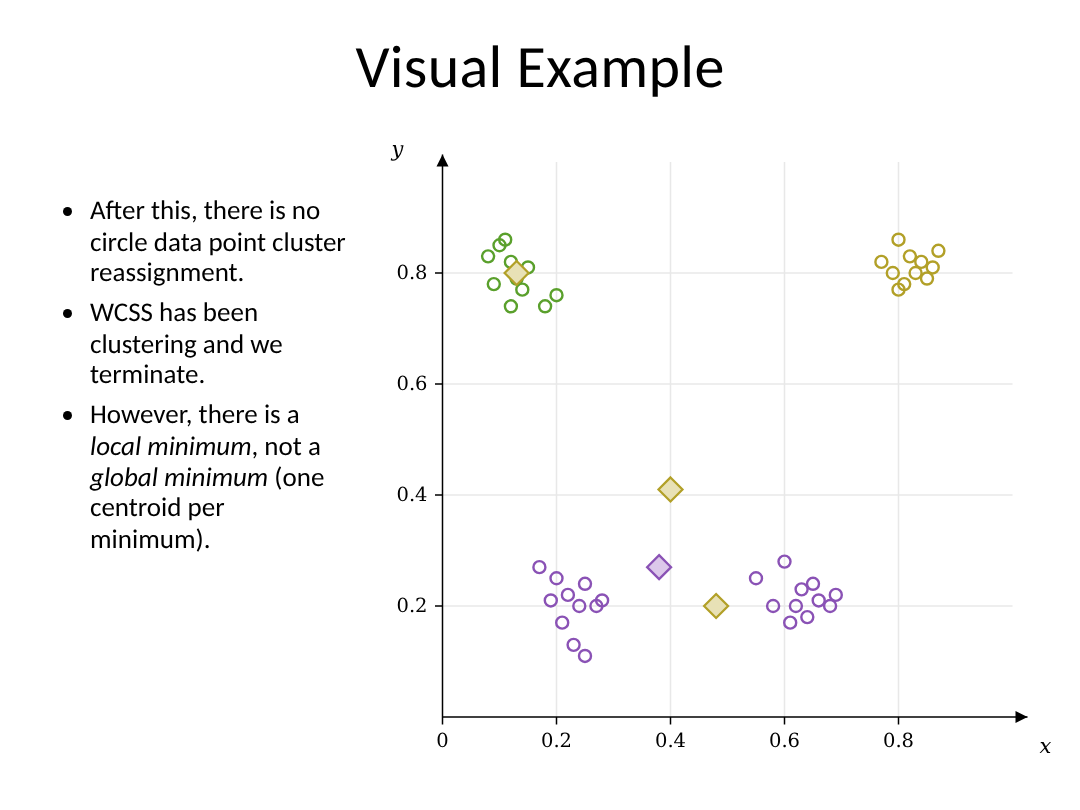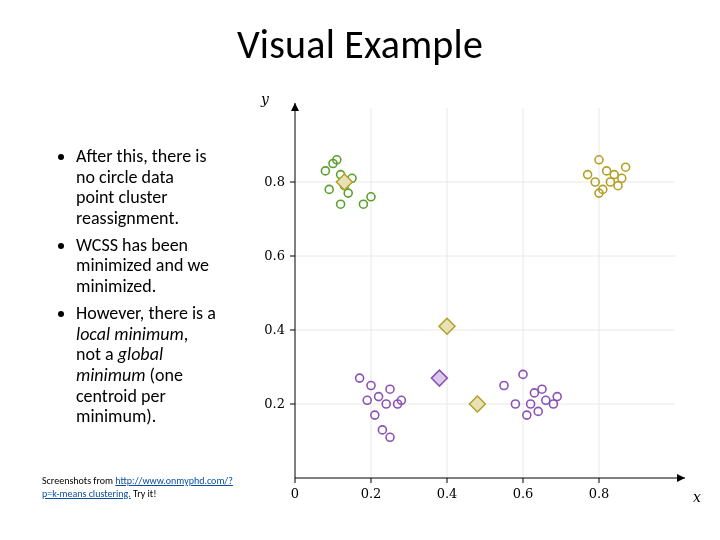--- a/index.html
+++ b/index.html
@@ -30,21 +30,21 @@
   }
   .body-left {
     position: absolute;
     top: 130px;
     left: 42px;
     width: 190px;
     font-size: 18px;
     line-height: 1.15;
   }
   .body-left ul {
-    margin: 16px;
+    margin: 0;
     padding-left: 18px;
   }
   .body-left li {
     margin-bottom: 6px;
   }
   .italic { font-style: italic; }
   .credit {
     position: absolute;
     left: 42px;
     bottom: 40px;
@@ -90,31 +90,28 @@
 <div class="slide">
 
   <div class="title">Visual Example</div>
 
   <div class="body-left">
     <ul>
       <li>
         <span>After this, there is no circle data point cluster reassignment.</span>
       </li>
       <li>
-        <span>WCSS has been minimized and we minimized.</span>
+        <span>WCSS has been clustering and we terminate.</span>
       </li>
       <li>
         <span>However, there is a </span><span class="italic">local minimum</span><span>, not a </span><span class="italic">global minimum</span><span> (one centroid per minimum).</span>
       </li>
     </ul>
   </div>
 
-  <div class="credit">
-    <span>Screenshots from </span><a href="#">http://www.onmyphd.com/?p=k-means clustering.</a><span>  Try it!</span>
-  </div>
 
   <div class="chart">
     <svg viewBox="0 0 460 430">
 
       <g stroke="#e8e8e8" stroke-width="1">
         <line x1="50" y1="316" x2="430" y2="316"></line>
         <line x1="50" y1="242" x2="430" y2="242"></line>
         <line x1="50" y1="168" x2="430" y2="168"></line>
         <line x1="50" y1="94" x2="430" y2="94"></line>
         <line x1="126" y1="20" x2="126" y2="390"></line>

